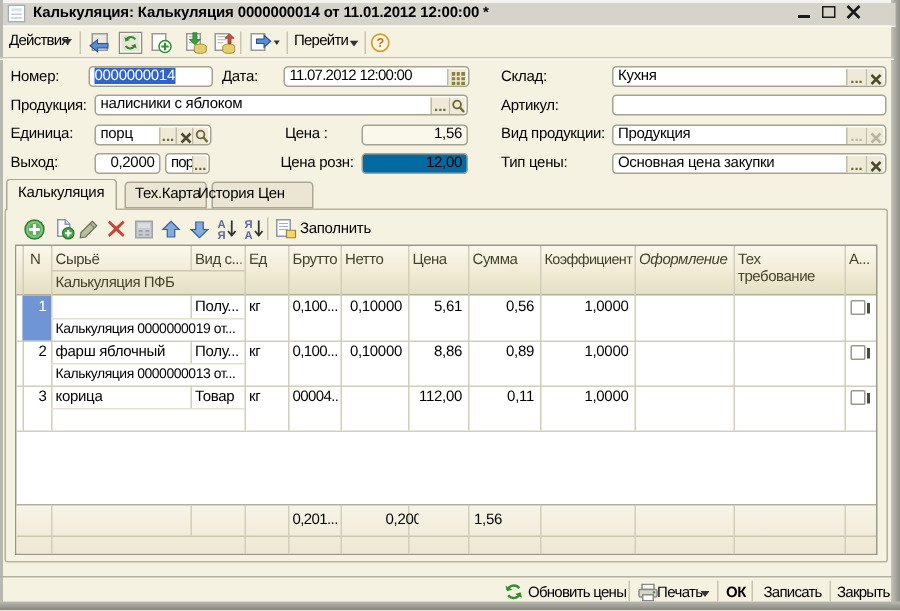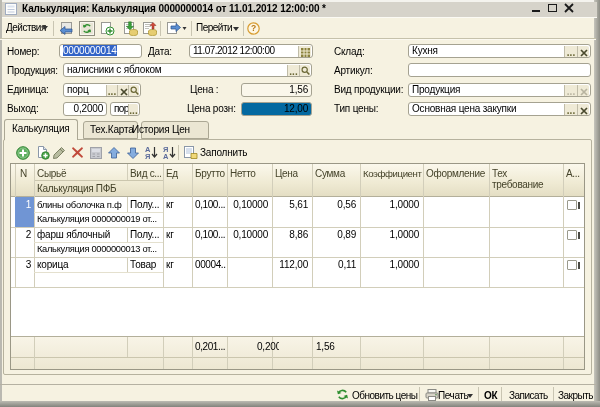--- a/index.html
+++ b/index.html
@@ -251,21 +251,21 @@
 
   <div class="hdr" style="left:20px;top:168px;">N</div>
   <div class="hdr" style="left:37px;top:168px;width:88px;">Сырьё</div>
   <div class="hdr" style="left:130px;top:168px;width:31px;">Вид с...</div>
   <div class="hdr" style="left:166px;top:168px;">Ед</div>
   <div class="hdr" style="left:195px;top:168px;width:31px;">Брутто</div>
   <div class="hdr" style="left:230px;top:168px;width:40px;">Нетто</div>
   <div class="hdr" style="left:275px;top:168px;width:35px;">Цена</div>
   <div class="hdr" style="left:315px;top:168px;width:43px;">Сумма</div>
   <div class="hdr" style="left:363px;top:168px;width:59px;font-size:9.6px;letter-spacing:-0.4px;">Коэффициент</div>
-  <div class="hdr" style="left:426px;top:168px;width:61px;">Оформление</div>
+  <div class="hdr" style="left:426px;top:168px;width:61px;font-style:italic;">Оформление</div>
   <div class="hdr" style="left:492px;top:168px;width:70px;">Тех<br>требование</div>
   <div class="hdr" style="left:566px;top:168px;width:17px;">А...</div>
   <div class="hdr" style="left:37px;top:183px;">Калькуляция ПФБ</div>
 
   <div class="vl" style="left:15px;top:164px;height:123px;"></div>
   <div class="vl" style="left:34px;top:164px;height:123px;"></div>
   <div class="vl" style="left:127px;top:164px;height:16px;"></div>
   <div class="vl" style="left:127px;top:197px;height:15px;"></div>
   <div class="vl" style="left:127px;top:227px;height:15px;"></div>
   <div class="vl" style="left:127px;top:257px;height:15px;"></div>
@@ -281,21 +281,20 @@
 
   <div class="hl" style="left:11px;top:227px;width:573px;"></div>
   <div class="hl" style="left:11px;top:257px;width:573px;"></div>
   <div class="hl" style="left:11px;top:287px;width:573px;"></div>
 
   <div class="hl" style="left:34px;top:212px;width:129px;background:#e4e0ce;"></div>
   <div class="hl" style="left:34px;top:242px;width:129px;background:#e4e0ce;"></div>
   <div class="hl" style="left:34px;top:272px;width:129px;background:#e4e0ce;"></div>
 
   <div class="abs" style="left:15px;top:197px;width:19px;height:30px;background:#7095D4;color:#fff;text-align:right;padding:2px 3px 0 0;">1</div>
-  <div class="cell" style="left:37px;top:199px;width:89px;font-size:9.5px;letter-spacing:-0.3px;">блины оболочка п.ф</div>
   <div class="cell" style="left:130px;top:199px;width:31px;">Полу...</div>
   <div class="cell" style="left:37px;top:214px;width:125px;font-size:9.3px;letter-spacing:-0.3px;">Калькуляция 0000000019 от...</div>
   <div class="cell" style="left:166px;top:199px;">кг</div>
   <div class="cell" style="left:195px;top:199px;width:31px;letter-spacing:-0.4px;">0,100...</div>
   <div class="cell num" style="left:227px;top:199px;width:41px;">0,10000</div>
   <div class="cell num" style="left:272px;top:199px;width:36px;">5,61</div>
   <div class="cell num" style="left:312px;top:199px;width:44px;">0,56</div>
   <div class="cell num" style="left:360px;top:199px;width:59px;">1,0000</div>
   <div class="cb" style="left:567px;top:200px;"></div>
   <div class="abs" style="left:578px;top:202px;width:2px;height:7px;background:#4a4a44;"></div>

